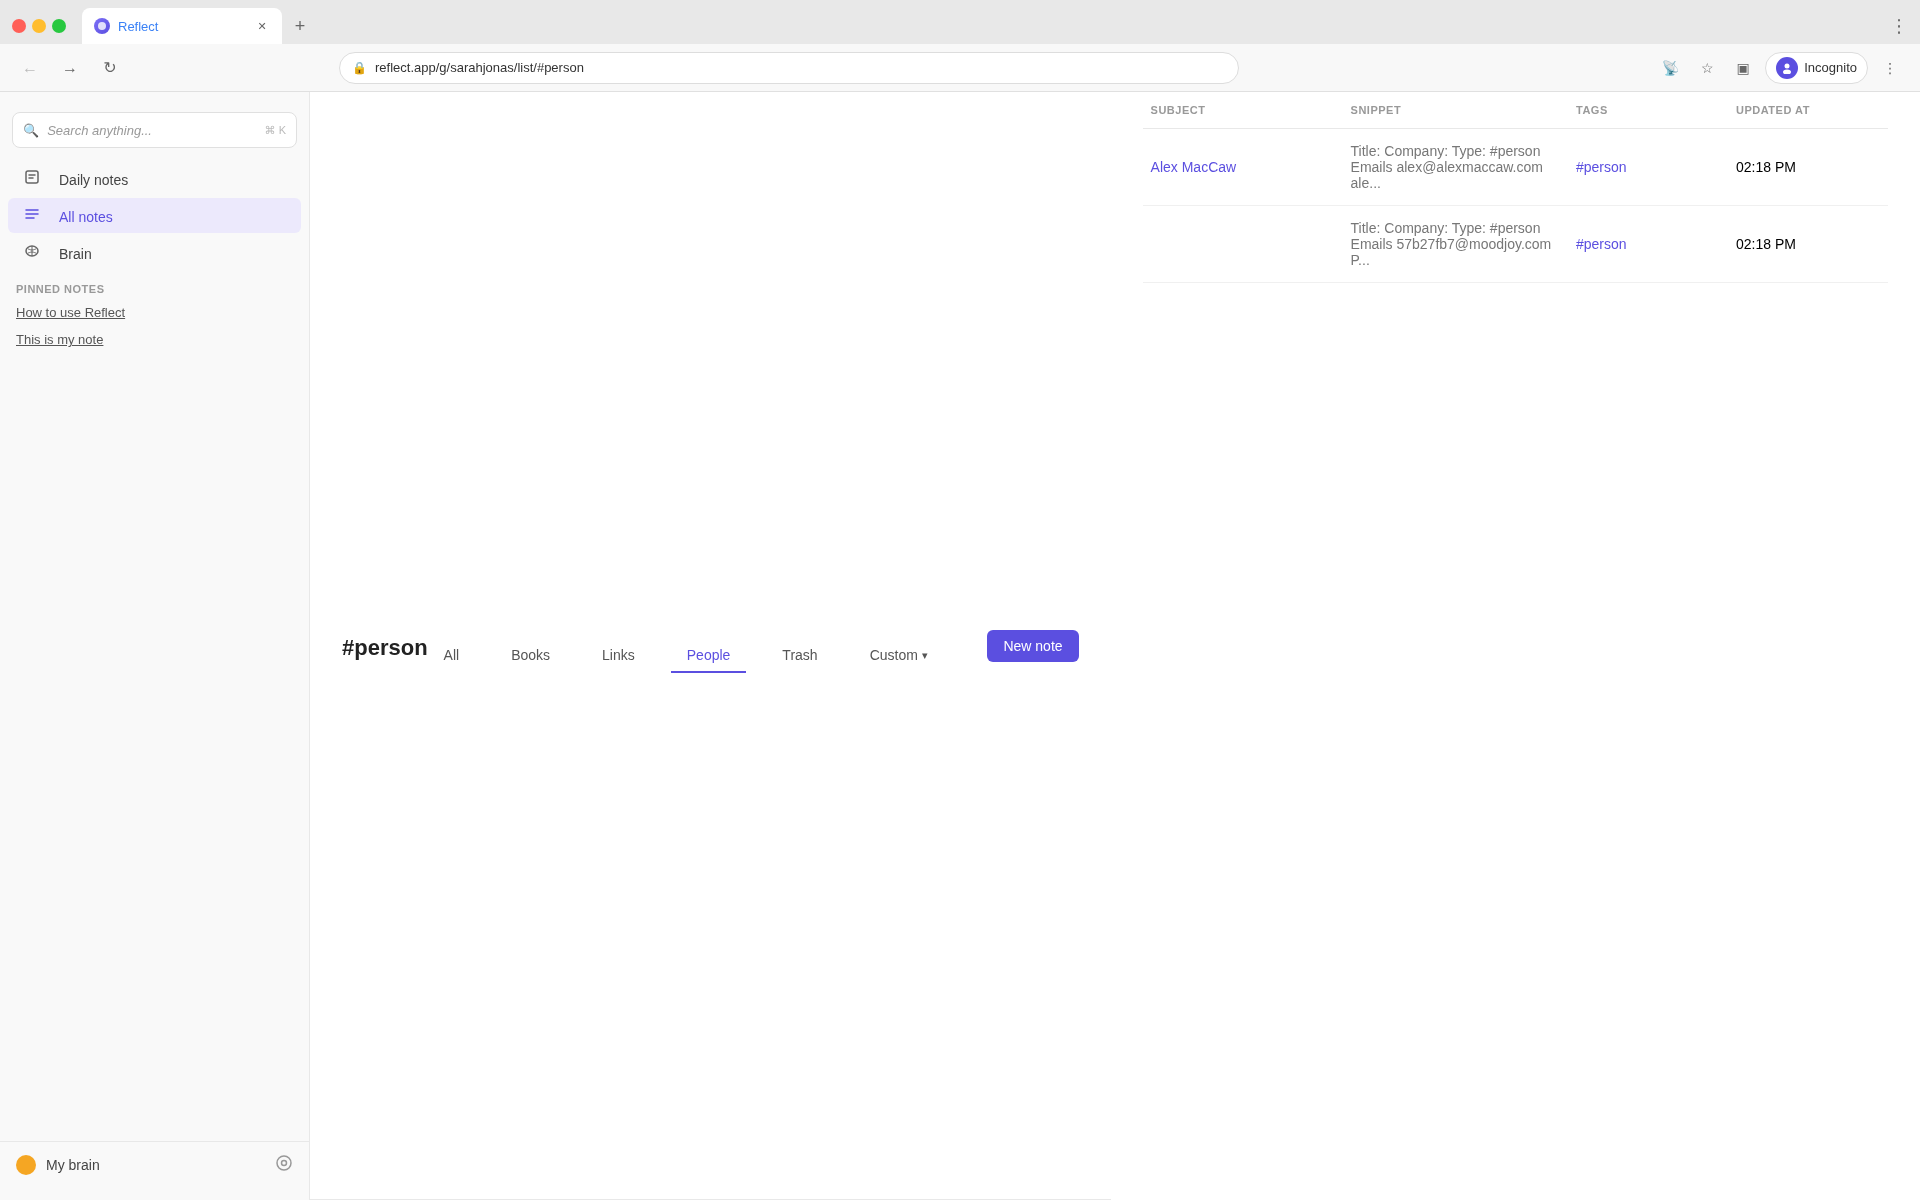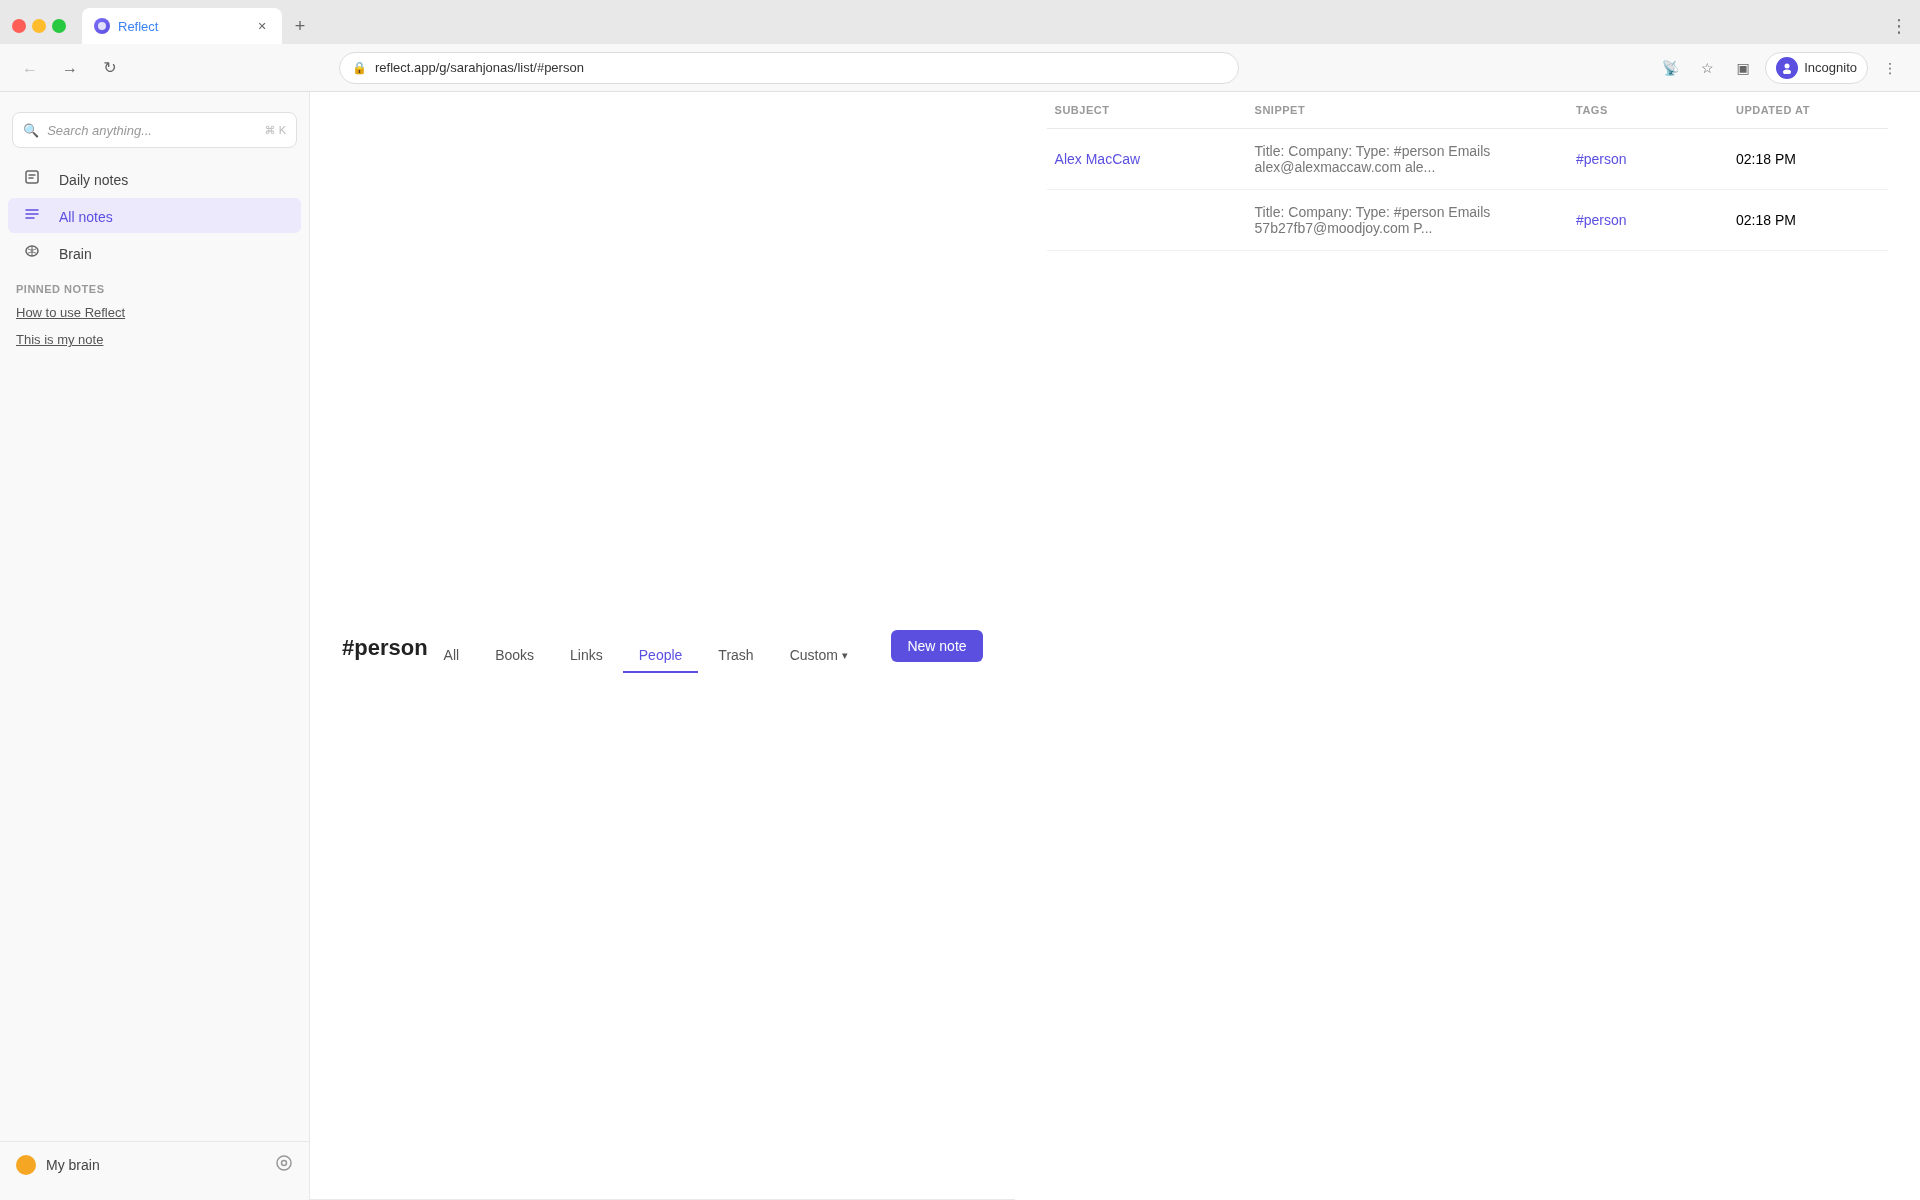--- a/index.html
+++ b/index.html
@@ -54,21 +54,21 @@
     .sidebar-bottom { margin-top: auto; padding: 12px 16px; border-top: 1px solid #e8e8e8; display: flex; align-items: center; gap: 10px; }
     .brain-dot { width: 20px; height: 20px; border-radius: 50%; background: #f5a623; flex-shrink: 0; }
     .brain-label { font-size: 14px; color: #444; flex: 1; }
     .brain-settings-icon { color: #999; font-size: 16px; cursor: pointer; }
 
     
     .main { flex: 1; display: flex; flex-direction: row; overflow: hidden; }
     .main-header { padding: 20px 32px 0; display: flex; align-items: center; border-bottom: 1px solid #e8e8e8; }
     .page-title { font-size: 22px; font-weight: 600; color: #222; margin-right: auto; padding-bottom: 16px; }
 
-    .filter-tabs { display: flex; align-items: center; gap: 4px; padding-bottom: 0; }
+    .filter-tabs { display: flex; align-items: center; gap: 20px; padding-bottom: 0; }
     .filter-tab { padding: 8px 16px; font-size: 14px; color: #555; cursor: pointer; border-bottom: 2px solid transparent; margin-bottom: -1px; white-space: nowrap; }
     .filter-tab.active { color: #5b4fe0; border-bottom: 2px solid #5b4fe0; font-weight: 500; }
     .filter-tab-custom { display: flex; align-items: center; gap: 4px; }
     .chevron-icon { font-size: 11px; }
     .new-note-btn { margin-left: 24px; background: #5b4fe0; color: white; border: none; border-radius: 6px; padding: 8px 16px; font-size: 14px; cursor: pointer; white-space: nowrap; margin-bottom: 20px; }
 
     
     .table-container { flex: 1; overflow-y: auto; padding: 0 32px; }
     .table { width: 100%; border-collapse: collapse; }
     .table thead tr { border-bottom: 1px solid #e8e8e8; }

